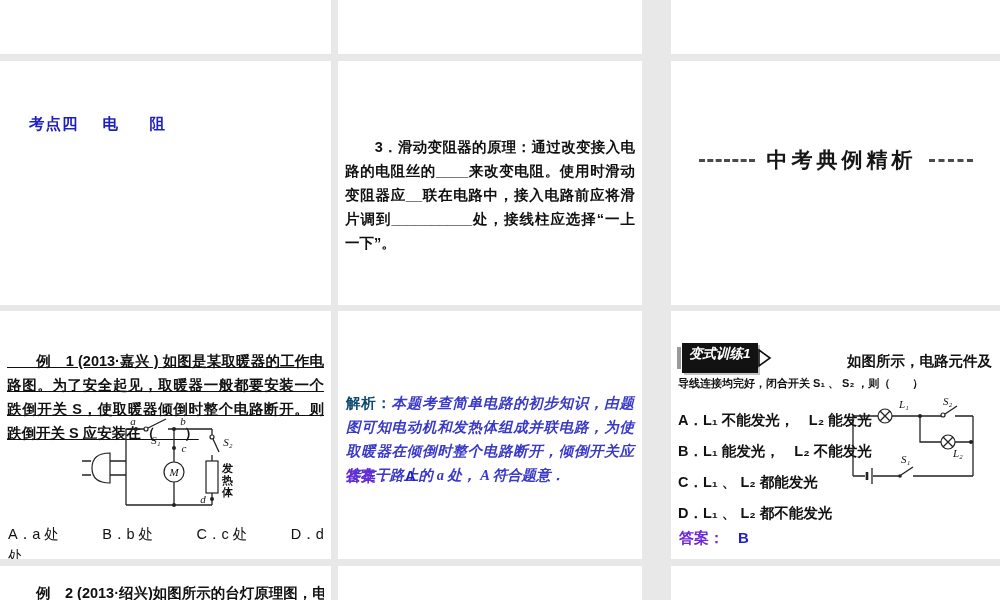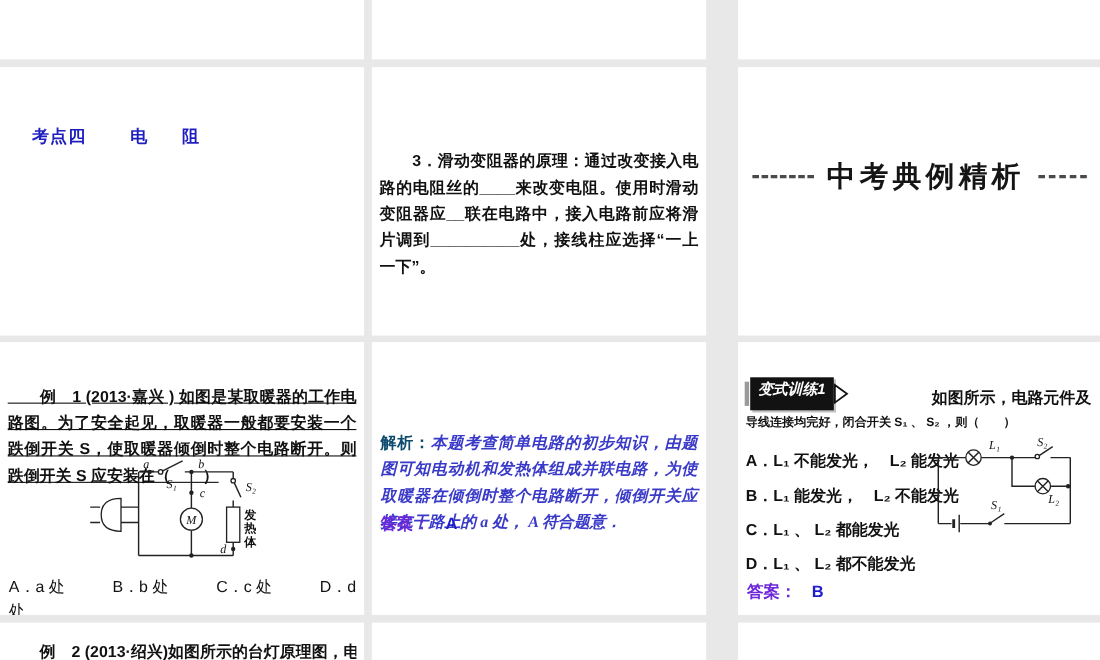--- a/index.html
+++ b/index.html
@@ -24,32 +24,32 @@
   .cjk-body{
     position:absolute;left:7px;right:7px;
     font-size:14.5px;line-height:24px;font-weight:bold;
     white-space:pre-line;text-align:justify;
   }
   .kd-title{
     position:absolute;left:29px;top:53px;
     font-size:15.5px;font-weight:bold;color:#1e1ec0;
     letter-spacing:1px;white-space:nowrap;
   }
-  .kd-title .t2{margin-left:40px;letter-spacing:8px;}
+  .kd-title .t2{margin-left:24px;letter-spacing:8px;}
 
   
   .section-row{
     position:absolute;left:0;right:0;top:82px;height:34px;
     display:flex;align-items:center;justify-content:center;
   }
   .dashes{border-top:3px dashed #4a4a4a;height:0;}
   .dash-l{width:56px;margin-right:12px;}
   .dash-r{width:44px;margin-left:12px;}
   .section-title{
-    font-size:26px;font-weight:bold;color:#151515;
+    font-size:21px;font-weight:bold;color:#151515;
     letter-spacing:4px;white-space:nowrap;
   }
 
   
   .options-ex1{
     position:absolute;left:8px;top:212px;
     font-size:14.5px;line-height:22px;font-weight:normal;
     white-space:pre-line;
   }
   .analysis{

